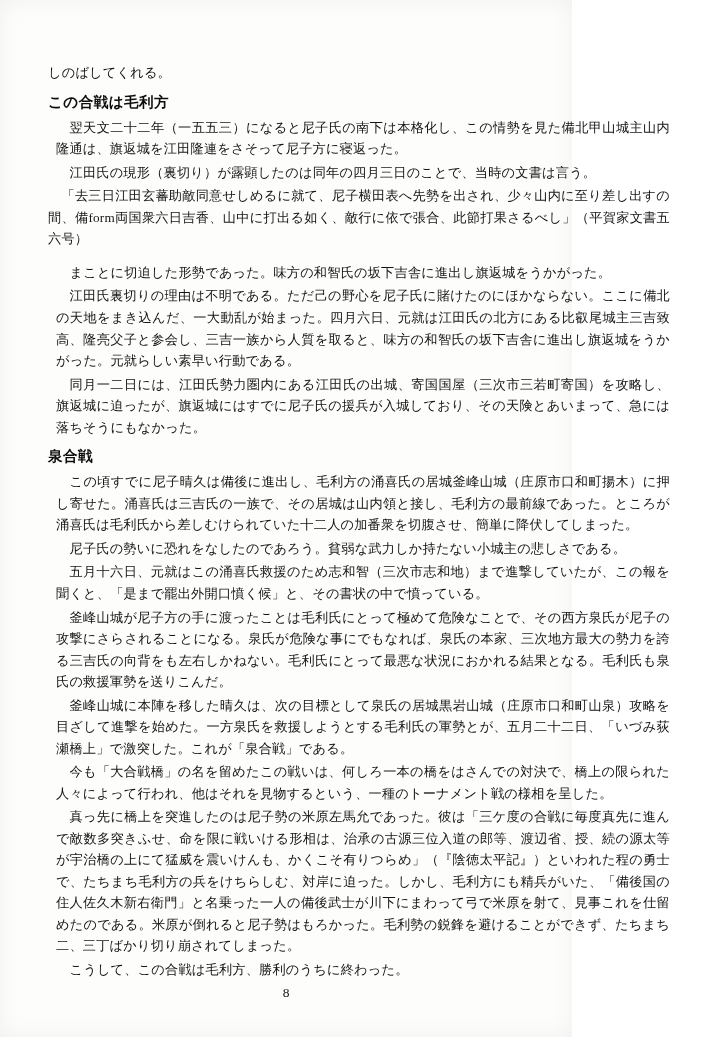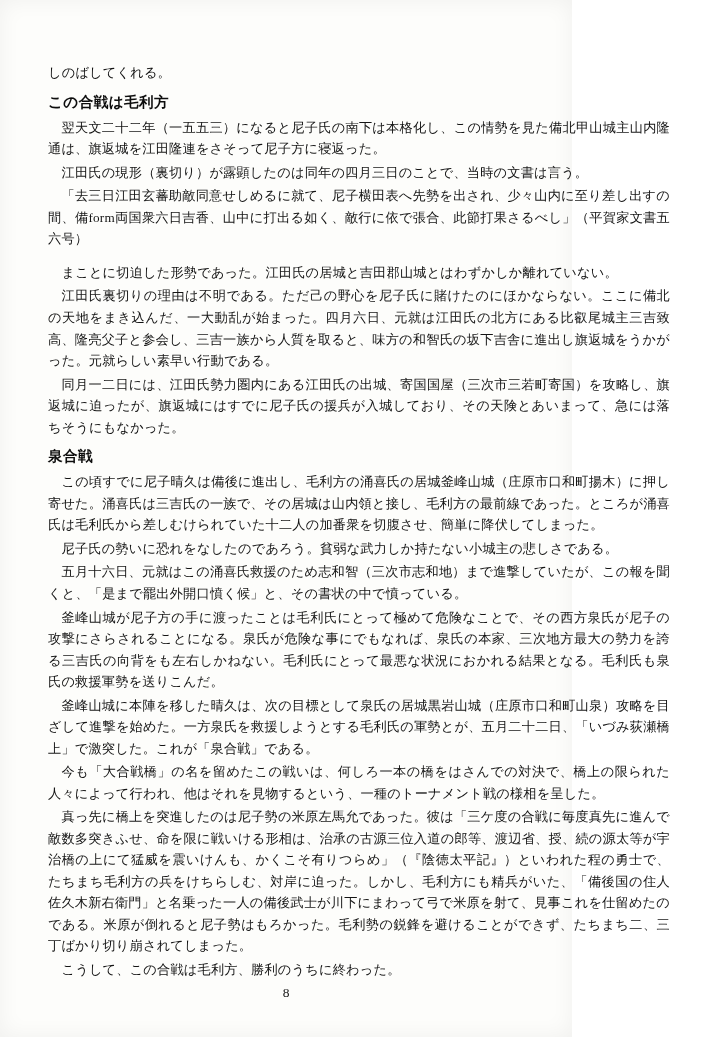--- a/index.html
+++ b/index.html
@@ -41,20 +41,21 @@
     font-size: 13.2px;
     line-height: 1.63;
     letter-spacing: 0.2px;
     margin: 0 0 2px 0;
     text-align: justify;
     text-justify: inter-character;
     color: #141414;
   }
   .para.indent {
     text-indent: 13.5px;
+    margin-left: 8px;
   }
   .heading {
     font-size: 14.6px;
     font-weight: bold;
     line-height: 1.6;
     margin: 7px 0 3px 0;
     letter-spacing: 0.4px;
     color: #0d0d0d;
   }
   .quote {
@@ -84,21 +85,21 @@
 <div class="page">
   <div class="content">
 
     <p class="para">しのばしてくれる。</p>
 
     <h2 class="heading">この合戦は毛利方</h2>
 
     <p class="para indent">翌天文二十二年（一五五三）になると尼子氏の南下は本格化し、この情勢を見た備北甲山城主山内隆通は、旗返城を江田隆連をさそって尼子方に寝返った。</p>
     <p class="para indent">江田氏の現形（裏切り）が露顕したのは同年の四月三日のことで、当時の文書は言う。</p>
     <p class="quote">「去三日江田玄蕃助敵同意せしめるに就て、尼子横田表へ先勢を出され、少々山内に至り差し出すの間、備form両国衆六日吉香、山中に打出る如く、敵行に依で張合、此節打果さるべし」（平賀家文書五六号）</p>
-    <p class="para indent">まことに切迫した形勢であった。江田氏の居城と吉田郡山城とはわずかしか離れていない。</p>
+    <p class="para indent">まことに切迫した形勢であった。味方の和智氏の坂下吉舎に進出し旗返城をうかがった。</p>
     <p class="para indent">江田氏裏切りの理由は不明である。ただ己の野心を尼子氏に賭けたのにほかならない。ここに備北の天地をまき込んだ、一大動乱が始まった。四月六日、元就は江田氏の北方にある比叡尾城主三吉致高、隆亮父子と参会し、三吉一族から人質を取ると、味方の和智氏の坂下吉舎に進出し旗返城をうかがった。元就らしい素早い行動である。</p>
     <p class="para indent">同月一二日には、江田氏勢力圏内にある江田氏の出城、寄国国屋（三次市三若町寄国）を攻略し、旗返城に迫ったが、旗返城にはすでに尼子氏の援兵が入城しており、その天険とあいまって、急には落ちそうにもなかった。</p>
 
     <h2 class="heading">泉合戦</h2>
 
     <p class="para indent">この頃すでに尼子晴久は備後に進出し、毛利方の涌喜氏の居城釜峰山城（庄原市口和町揚木）に押し寄せた。涌喜氏は三吉氏の一族で、その居城は山内領と接し、毛利方の最前線であった。ところが涌喜氏は毛利氏から差しむけられていた十二人の加番衆を切腹させ、簡単に降伏してしまった。</p>
     <p class="para indent">尼子氏の勢いに恐れをなしたのであろう。貧弱な武力しか持たない小城主の悲しさである。</p>
     <p class="para indent">五月十六日、元就はこの涌喜氏救援のため志和智（三次市志和地）まで進撃していたが、この報を聞くと、「是まで罷出外開口憤く候」と、その書状の中で憤っている。</p>
     <p class="para indent">釜峰山城が尼子方の手に渡ったことは毛利氏にとって極めて危険なことで、その西方泉氏が尼子の攻撃にさらされることになる。泉氏が危険な事にでもなれば、泉氏の本家、三次地方最大の勢力を誇る三吉氏の向背をも左右しかねない。毛利氏にとって最悪な状況におかれる結果となる。毛利氏も泉氏の救援軍勢を送りこんだ。</p>
     <p class="para indent">釜峰山城に本陣を移した晴久は、次の目標として泉氏の居城黒岩山城（庄原市口和町山泉）攻略を目ざして進撃を始めた。一方泉氏を救援しようとする毛利氏の軍勢とが、五月二十二日、「いづみ荻瀬橋上」で激突した。これが「泉合戦」である。</p>

